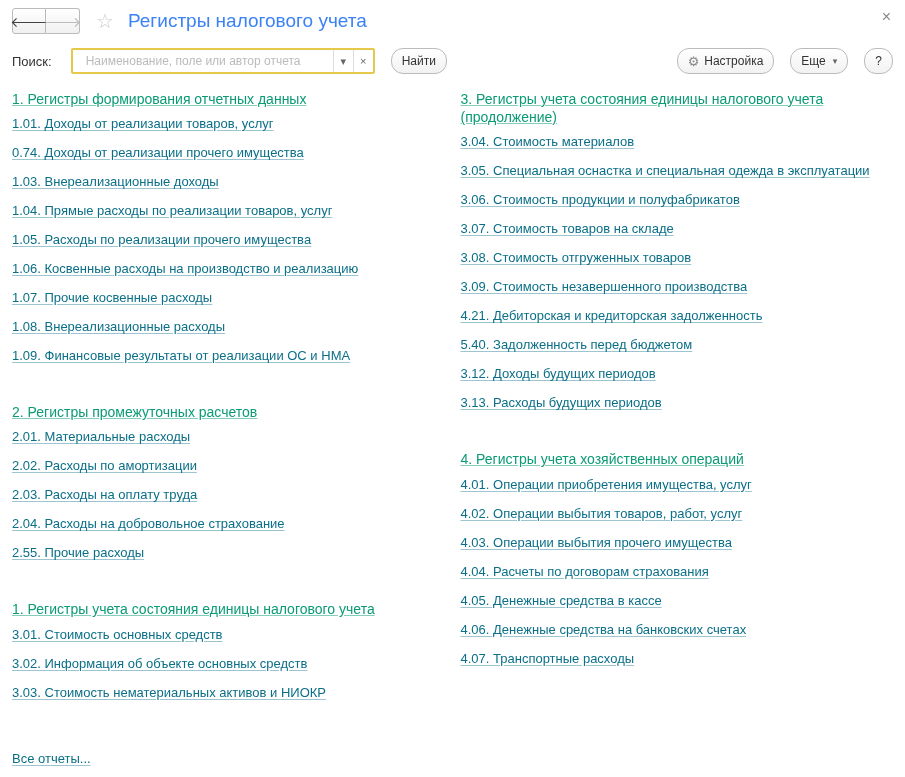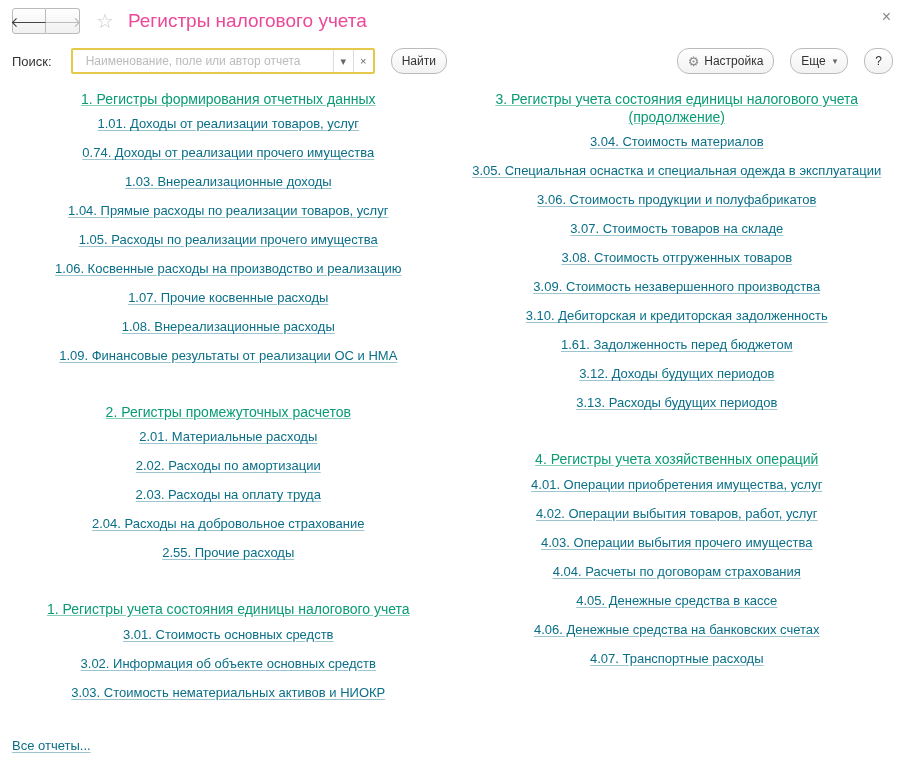--- a/index.html
+++ b/index.html
@@ -40,21 +40,21 @@
   .nav-btn:first-child { border-radius: 3px 0 0 3px; }
   .nav-btn:last-child { border-radius: 0 3px 3px 0; border-left: none; color: #bbb; }
   .star-icon {
     font-size: 20px;
     color: #ccc;
     margin-right: 14px;
     cursor: pointer;
   }
   .title {
     font-size: 19px;
-    color: #ec4899;
+    color: #3b82f6;
   }
   .close-icon {
     position: absolute;
     right: 14px;
     top: 8px;
     font-size: 16px;
     color: #888;
     cursor: pointer;
   }
   .toolbar {
@@ -109,21 +109,20 @@
   .toolbar-spacer { flex: 1; }
   .gear { color: #888; font-size: 13px; }
   .dd-arrow { font-size: 9px; color: #666; margin-left: 2px; }
   .content {
     display: flex;
     padding: 0 12px;
     gap: 16px;
   }
   .col {
     flex: 1;
-    text-align: center;
   }
   .group-title {
     color: #0a9b74;
     font-size: 14px;
     margin: 4px 0 8px 0;
     text-decoration: underline;
     text-decoration-color: rgba(10,155,116,0.5);
     cursor: pointer;
     line-height: 1.3;
   }
@@ -135,21 +134,21 @@
     text-decoration-color: rgba(10,111,135,0.4);
     text-underline-offset: 2px;
     cursor: pointer;
     display: block;
   }
   .spacer-block {
     height: 22px;
   }
   .footer {
     position: absolute;
-    bottom: 24px;
+    bottom: 11px;
     left: 12px;
   }
   .footer .link-item { margin: 0; }
 </style>
 </head>
 <body>
 
 <div class="header">
   <div class="nav-buttons">
     <div class="nav-btn">🡐</div>
@@ -210,22 +209,22 @@
       <span class="link-item">3.03. Стоимость нематериальных активов и НИОКР</span>
     </div>
   <div class="col" id="col-right">
       <div class="group-title">3. Регистры учета состояния единицы налогового учета (продолжение)</div>
       <span class="link-item">3.04. Стоимость материалов</span>
       <span class="link-item">3.05. Специальная оснастка и специальная одежда в эксплуатации</span>
       <span class="link-item">3.06. Стоимость продукции и полуфабрикатов</span>
       <span class="link-item">3.07. Стоимость товаров на складе</span>
       <span class="link-item">3.08. Стоимость отгруженных товаров</span>
       <span class="link-item">3.09. Стоимость незавершенного производства</span>
-      <span class="link-item">3.10. Дебиторская и кредиторская задолженность</span>
-      <span class="link-item">1.61. Задолженность перед бюджетом</span>
+      <span class="link-item">4.21. Дебиторская и кредиторская задолженность</span>
+      <span class="link-item">5.40. Задолженность перед бюджетом</span>
       <span class="link-item">3.12. Доходы будущих периодов</span>
       <span class="link-item">3.13. Расходы будущих периодов</span>
       <div class="spacer-block"></div>
       <div class="group-title">4. Регистры учета хозяйственных операций</div>
       <span class="link-item">4.01. Операции приобретения имущества, услуг</span>
       <span class="link-item">4.02. Операции выбытия товаров, работ, услуг</span>
       <span class="link-item">4.03. Операции выбытия прочего имущества</span>
       <span class="link-item">4.04. Расчеты по договорам страхования</span>
       <span class="link-item">4.05. Денежные средства в кассе</span>
       <span class="link-item">4.06. Денежные средства на банковских счетах</span>

